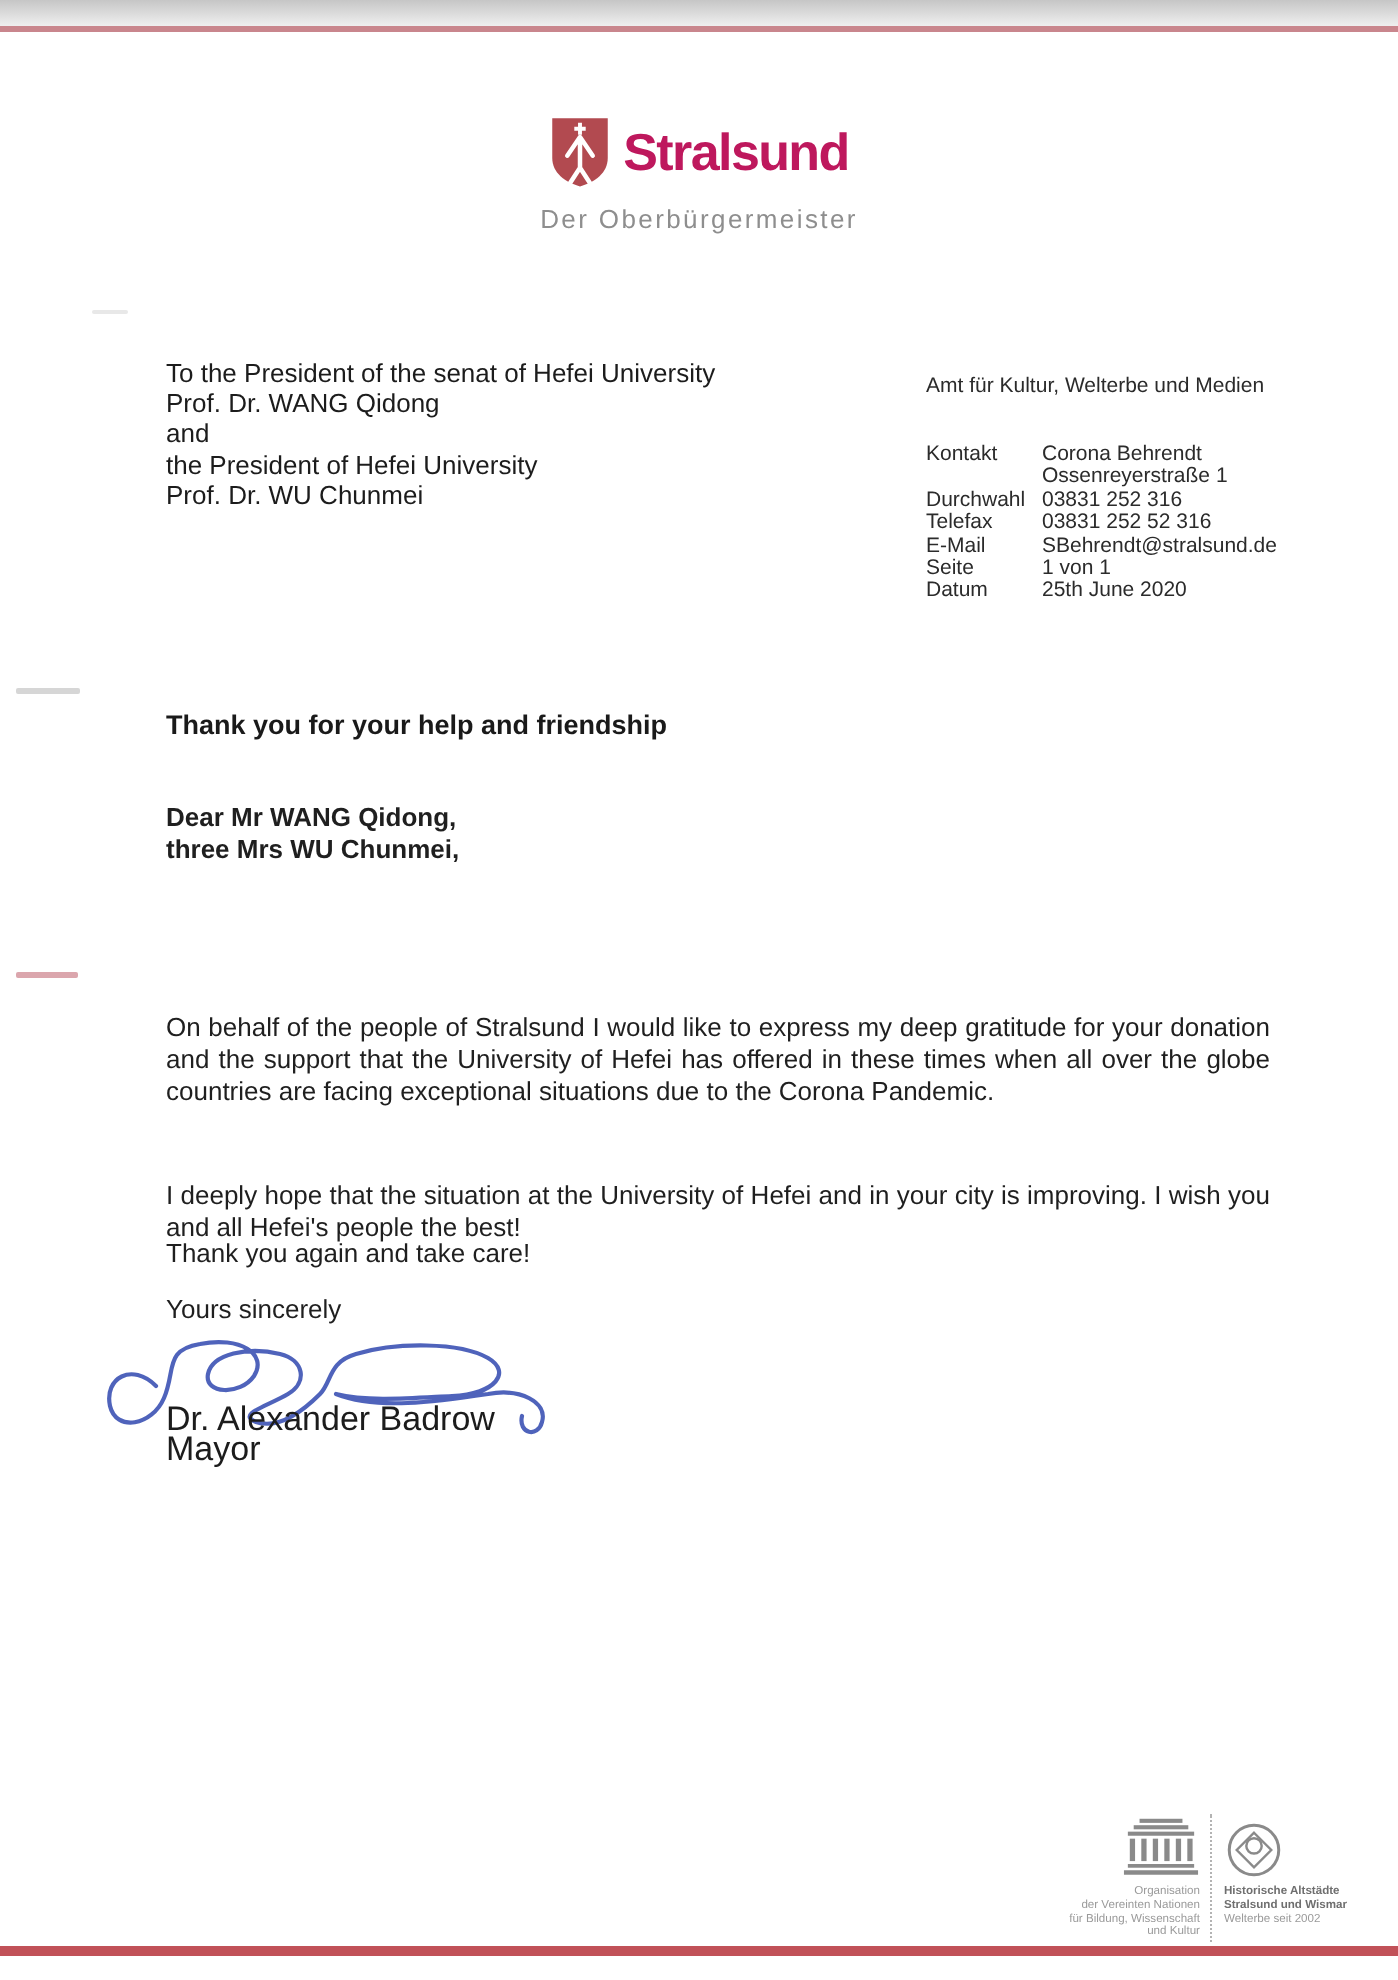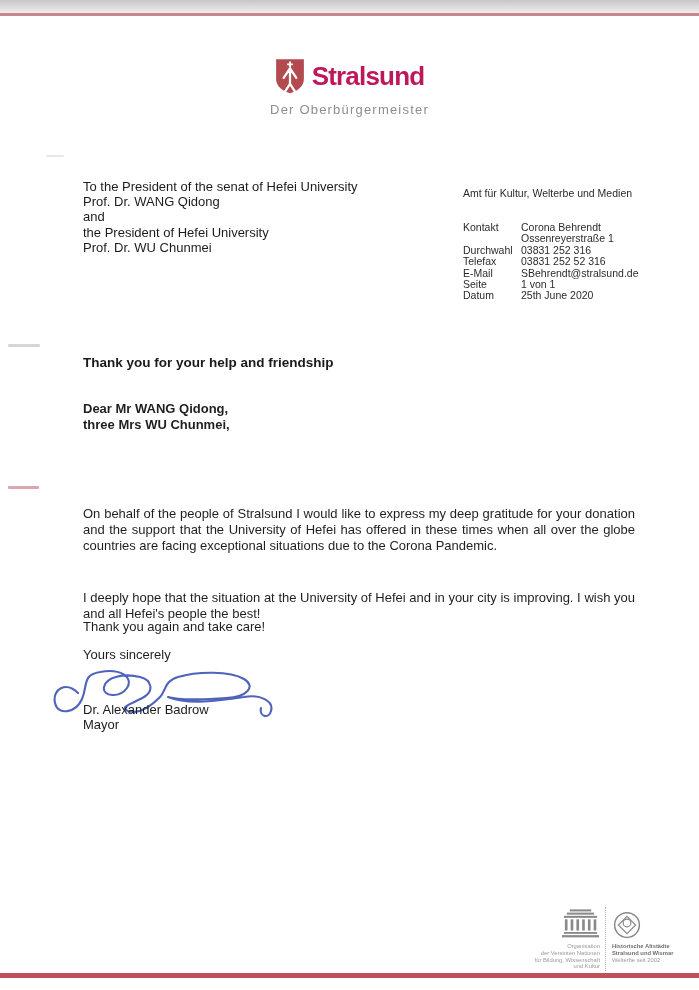--- a/index.html
+++ b/index.html
@@ -47,21 +47,21 @@
 
   
   .salutation{position:absolute;left:83px;top:401px;font-size:13px;line-height:15.8px;font-weight:bold;}
   .para{position:absolute;left:83px;width:552px;font-size:13px;line-height:16px;color:#1f1f1f;}
   .just{text-align:justify;}
   .p1{top:445px;} .p2{top:506px;} .p3{top:590px;} .p4{top:619px;}
   .closing{position:absolute;left:83px;top:647px;font-size:13px;}
 
   
   .sig-svg{position:absolute;left:48px;top:655px;width:250px;height:72px;}
-  .signer{position:absolute;left:83px;top:703px;font-size:13px;line-height:14.6px;color:#1c1c1c;}
+  .signer{position:absolute;left:83px;top:703px;font-size:17px;line-height:14.6px;color:#1c1c1c;}
 
   
   .unesco-svg{position:absolute;left:561px;top:909px;width:39px;height:31px;}
   .unesco-caption{position:absolute;left:498px;top:943px;width:102px;text-align:right;
     font-size:5.8px;line-height:6.8px;color:#9a9a9a;}
   .footer-divider{position:absolute;left:605px;top:907px;height:64px;width:0;
     border-left:1.5px dotted #b3b3b3;}
   .emblem-svg{position:absolute;left:612px;top:910px;width:30px;height:30px;}
   .heritage-caption{position:absolute;left:612px;top:943px;width:80px;
     font-size:5.8px;line-height:6.8px;color:#9a9a9a;}

